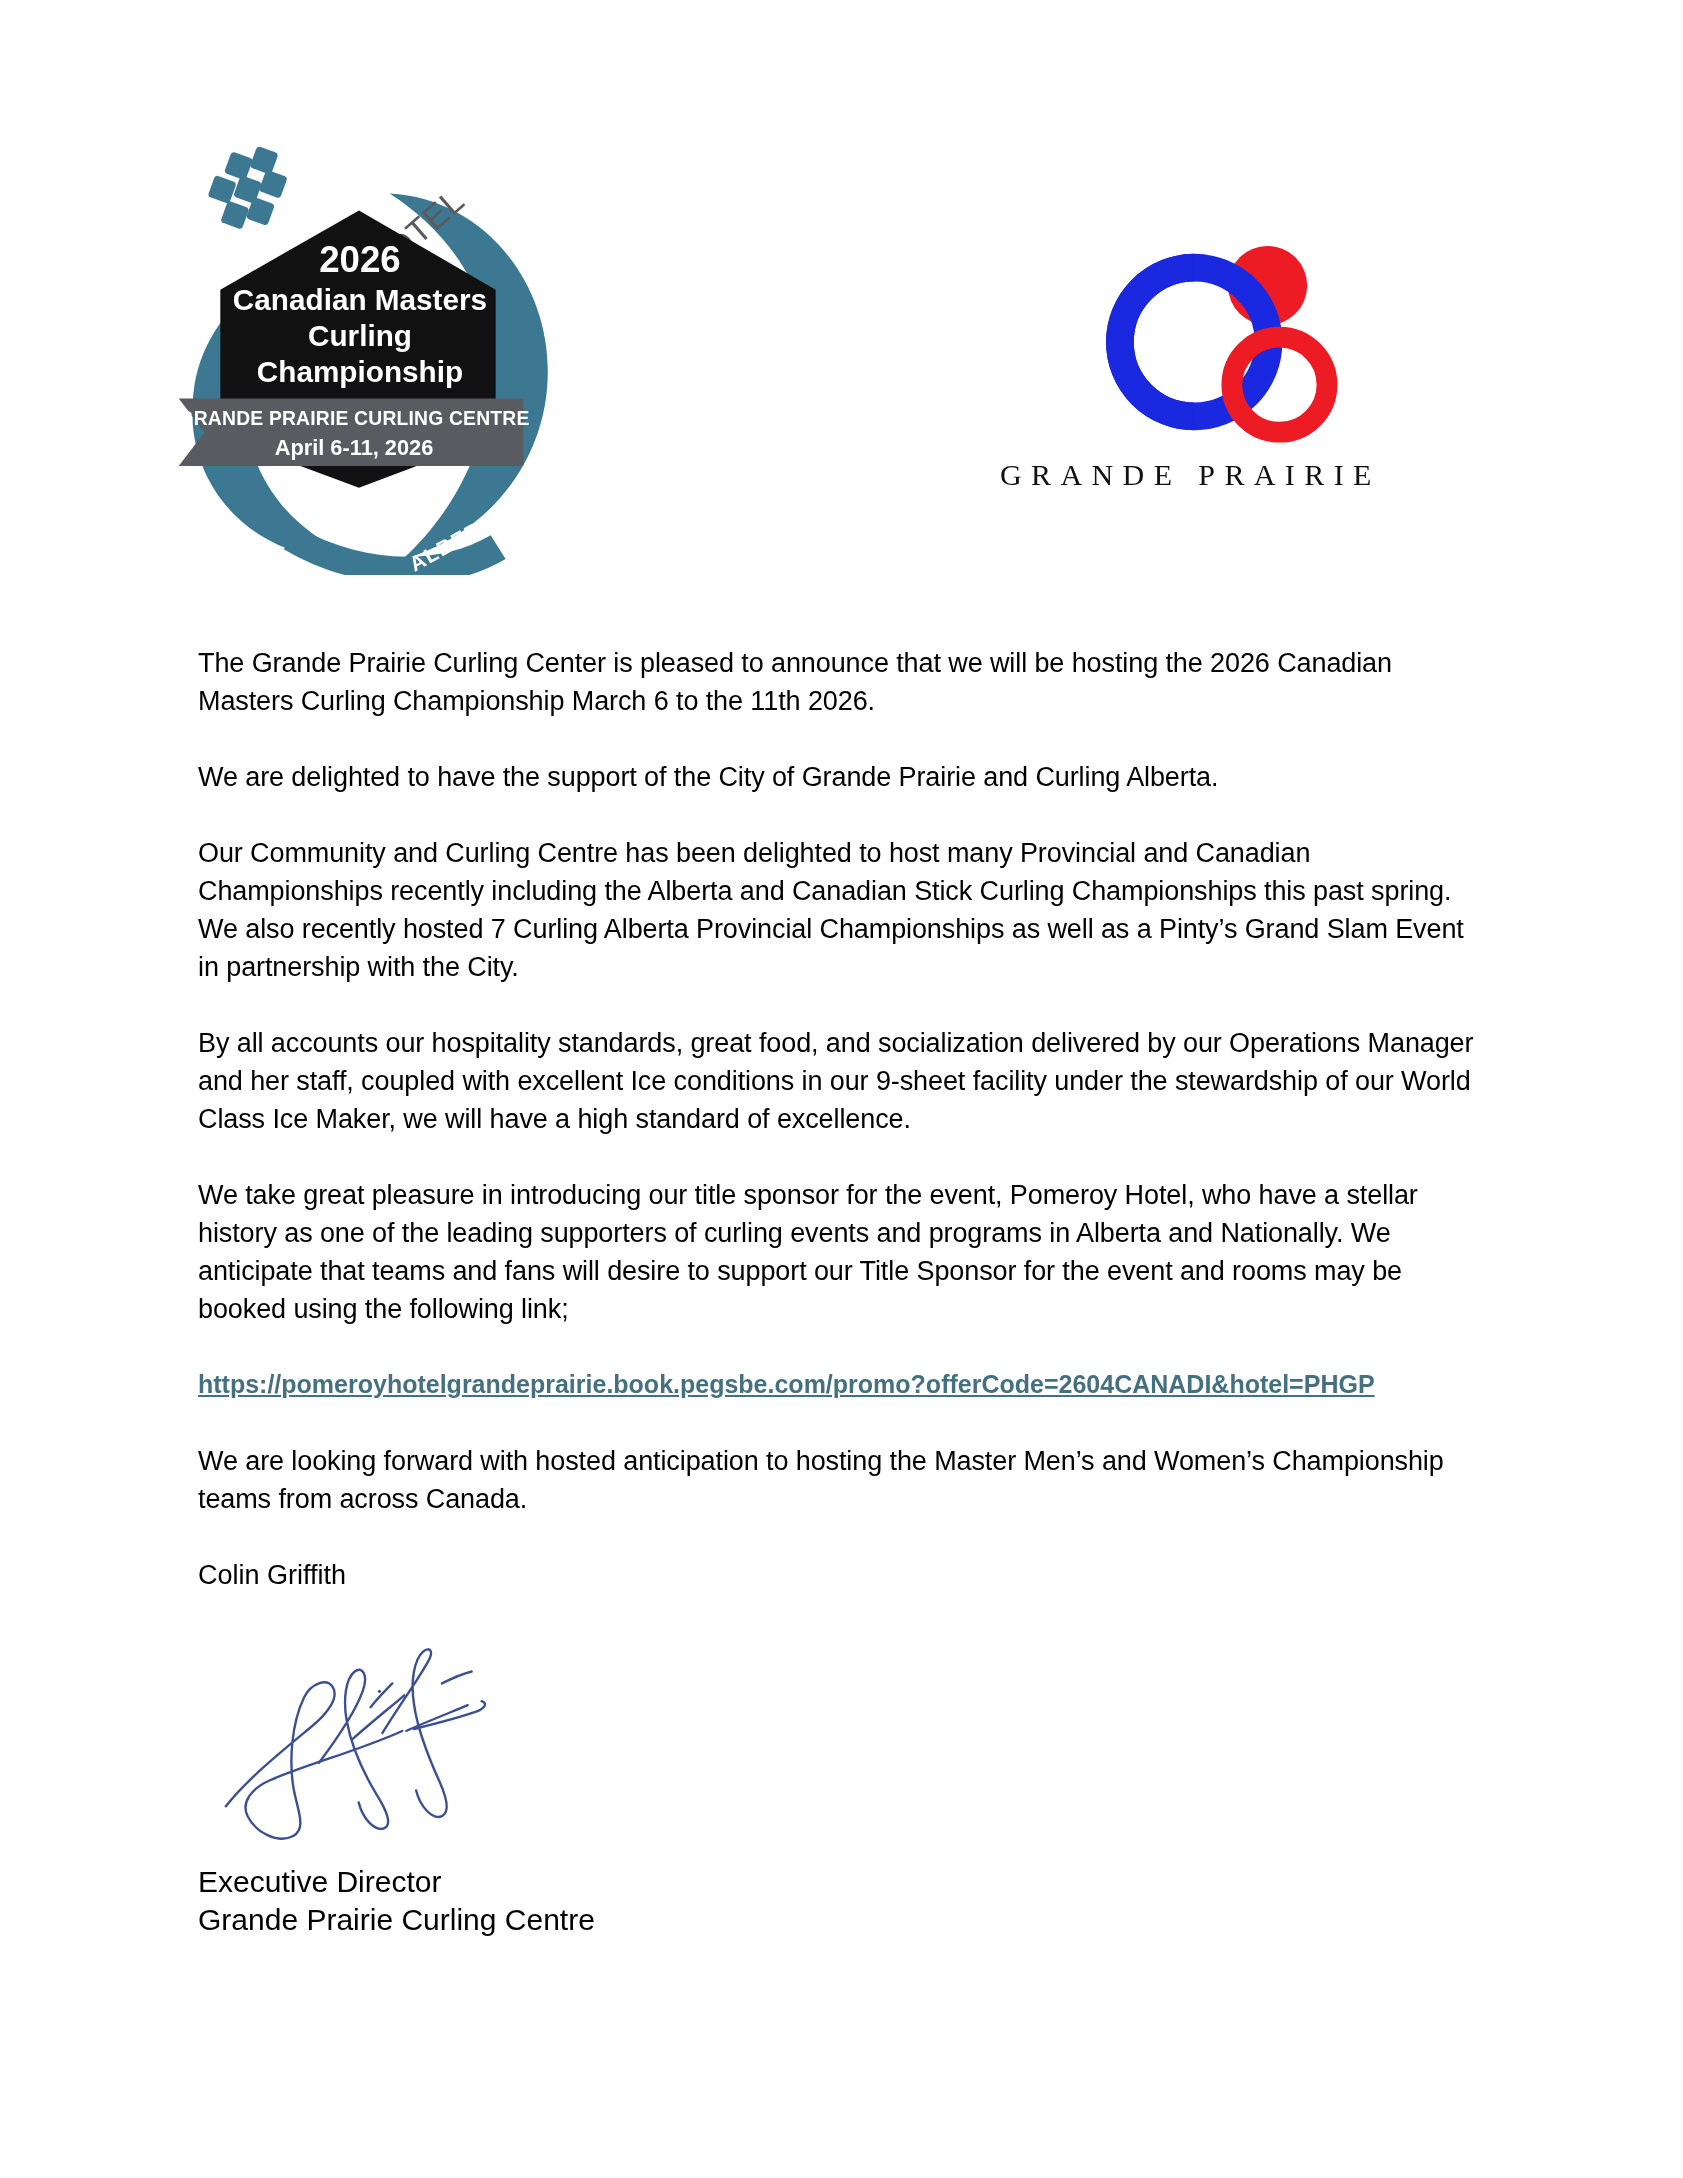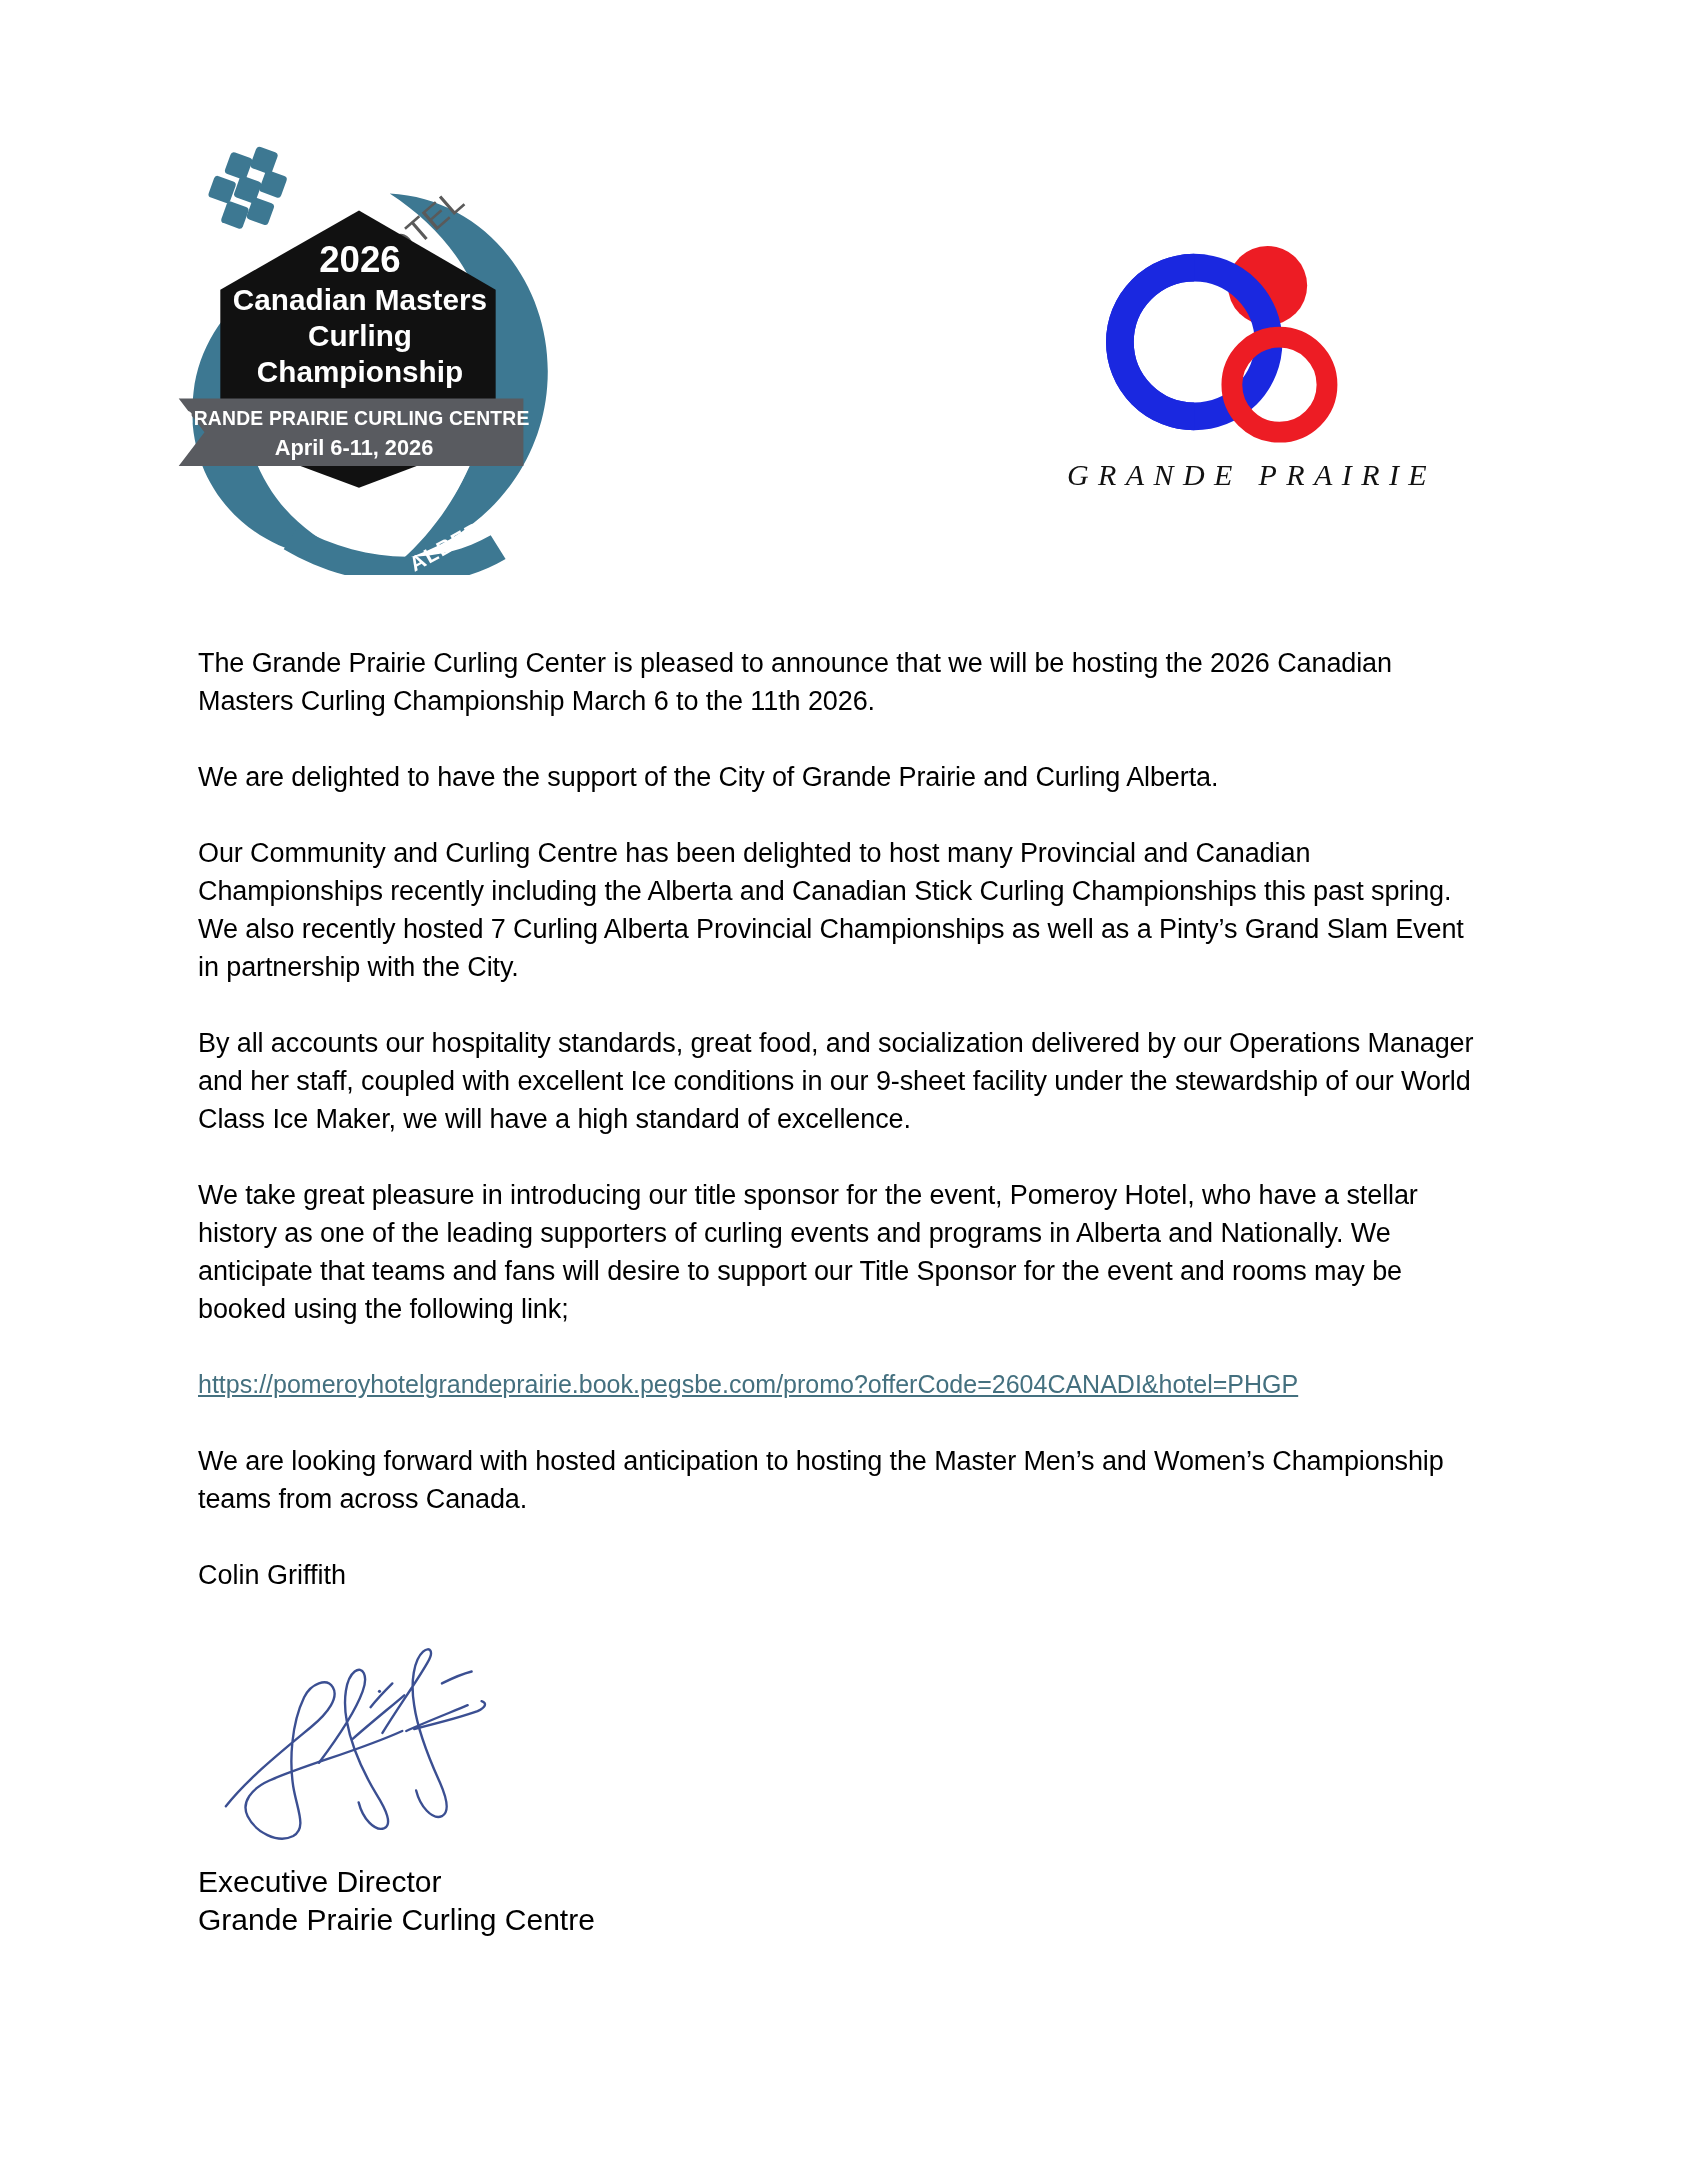--- a/index.html
+++ b/index.html
@@ -32,22 +32,21 @@
   }
   .champ-logo svg { display: block; }
 
   
   .gpcc-logo {
     position: absolute;
     left: 1000px;
     top: 238px;
     width: 436px;
     height: 297px;
-    text-align: right;
-    font-style: italic;
+    text-align: left;
   }
   .gpcc-rings { width: 436px; height: 218px; display: block; }
   .gpcc-line1 {
     font-family: "Liberation Serif", serif;
     font-size: 30px;
     letter-spacing: 9.4px;
     color: #111111;
     margin-top: 2px;
     white-space: nowrap;
   }
@@ -69,21 +68,21 @@
     width: 1287px;
   }
   .para {
     font-size: 27px;
     line-height: 38px;
     color: #000000;
     margin: 0 0 38px 0;
     letter-spacing: -0.1px;
   }
 
-  .link-para { margin: 0 0 40px 0; }
+  .link-para { margin: 0 0 40px 0; font-weight: bold; }
   .link {
     font-size: 25px;
     line-height: 36px;
     color: #44707f;
     text-decoration: underline;
     word-break: break-all;
   }
 
   .signoff-name {
     font-size: 27px;

